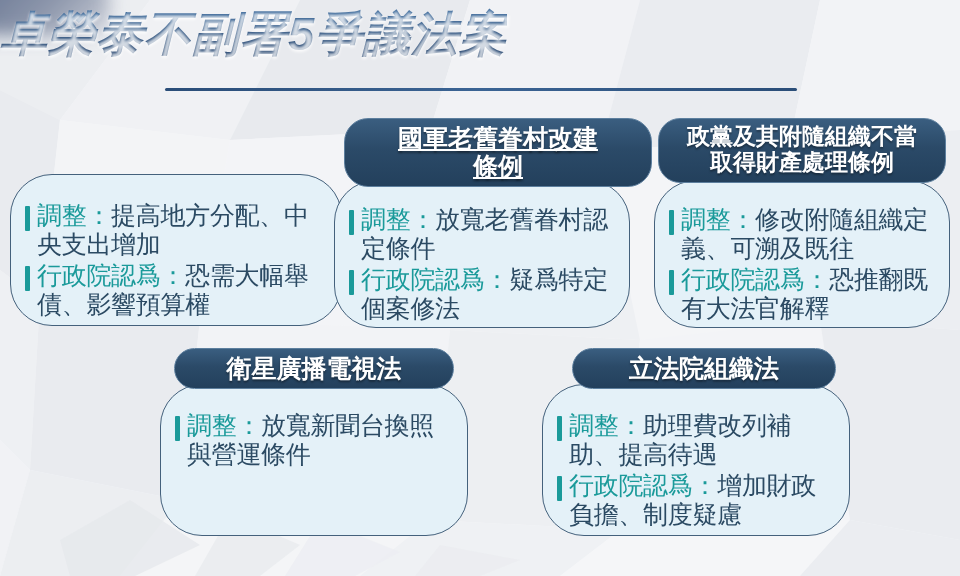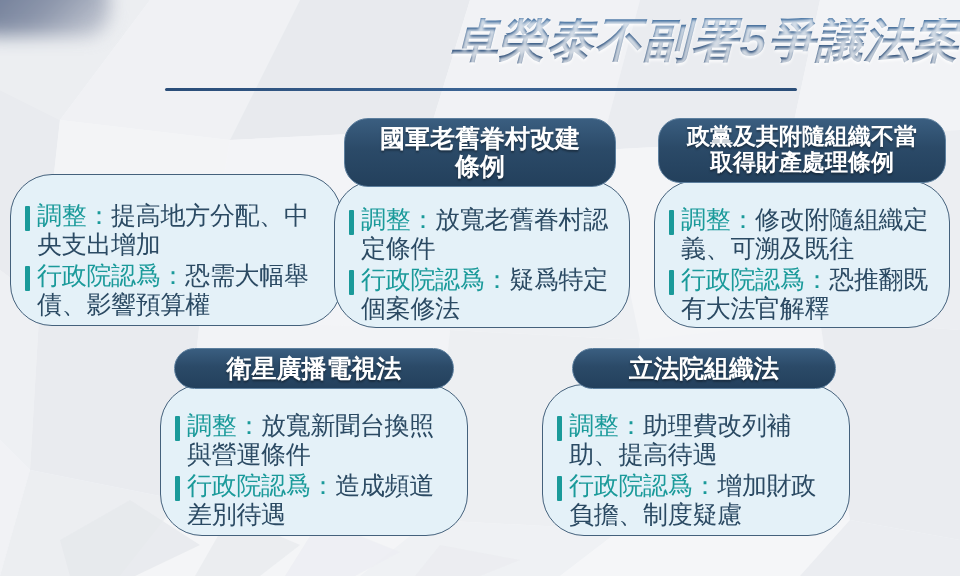--- a/index.html
+++ b/index.html
@@ -15,21 +15,21 @@
   #bg svg{position:absolute;inset:0;width:960px;height:576px;}
 
   #blurblob{
     position:absolute;left:-30px;top:-26px;width:140px;height:62px;
     border-radius:24px;
     background:linear-gradient(135deg,#4a5b7e 0%,#7d88a0 55%,#c8ccd6 100%);
     filter:blur(9px);opacity:.85;z-index:1;
   }
 
   
-  #title-wrap{position:absolute;left:0;top:18px;width:960px;text-align:right;z-index:3;font-family:Liberation Mono, monospace;}
+  #title-wrap{position:absolute;left:0;top:8px;width:960px;text-align:left;z-index:3;}
   #title{
     display:inline-block;
     font-size:47px;font-weight:bold;font-style:italic;
     letter-spacing:1px;
     color:#2d5484;
     background:linear-gradient(180deg,#3f6ea0 0%,#2a4e7a 55%,#21406a 100%);
     -webkit-background-clip:text;background-clip:text;
     -webkit-text-fill-color:transparent;
     text-shadow:0 2px 3px rgba(255,255,255,.8);
     line-height:1.1;
@@ -136,37 +136,36 @@
     <span class="bullet"><span class="btag">調整：</span><span>提高地方分配、中央支出增加</span></span>
     <span class="bullet"><span class="btag">行政院認爲：</span><span>恐需大幅舉債、影響預算權</span></span>
   </div>
 </div>
 
 <div class="card" id="card-1" style="left:332px;top:118px;width:300px;height:210px;">
   <div class="card-body" style="left:2px;top:62px;width:296px;height:148px;padding-top:24px;">
     <span class="bullet"><span class="btag">調整：</span><span>放寬老舊眷村認定條件</span></span>
     <span class="bullet"><span class="btag">行政院認爲：</span><span>疑爲特定個案修法</span></span>
   </div>
-  <div class="card-head" style="left:12px;top:0px;width:272px;">國軍老舊眷村改建
+  <div class="card-head" style="left:12px;top:0px;width:308px;text-decoration:underline;">國軍老舊眷村改建
 條例</div>
 </div>
 
 <div class="card" id="card-2" style="left:652px;top:118px;width:300px;height:210px;">
   <div class="card-body" style="left:2px;top:62px;width:296px;height:148px;padding-top:24px;">
     <span class="bullet"><span class="btag">調整：</span><span>修改附隨組織定義、可溯及既往</span></span>
     <span class="bullet"><span class="btag">行政院認爲：</span><span>恐推翻既有大法官解釋</span></span>
   </div>
   <div class="card-head" style="left:6px;top:0px;width:288px;font-size:23px;border-radius:22px;">政黨及其附隨組織不當
 取得財產處理條例</div>
 </div>
 
 <div class="card" id="card-3" style="left:158px;top:348px;width:312px;height:192px;">
   <div class="card-body" style="left:2px;top:36px;width:308px;height:152px;padding-top:26px;">
     <span class="bullet"><span class="btag">調整：</span><span>放寬新聞台換照與營運條件</span></span>
-    <span class="bullet"><span class="btag">行政院認爲：</span><span>造成頻道差別待遇</span></span>
   </div>
   <div class="card-head" style="left:16px;top:0px;width:280px;">衛星廣播電視法</div>
 </div>
 
 <div class="card" id="card-4" style="left:540px;top:348px;width:312px;height:192px;">
   <div class="card-body" style="left:2px;top:36px;width:308px;height:152px;padding-top:26px;">
     <span class="bullet"><span class="btag">調整：</span><span>助理費改列補助、提高待遇</span></span>
     <span class="bullet"><span class="btag">行政院認爲：</span><span>增加財政負擔、制度疑慮</span></span>
   </div>
   <div class="card-head" style="left:32px;top:0px;width:264px;">立法院組織法</div>

